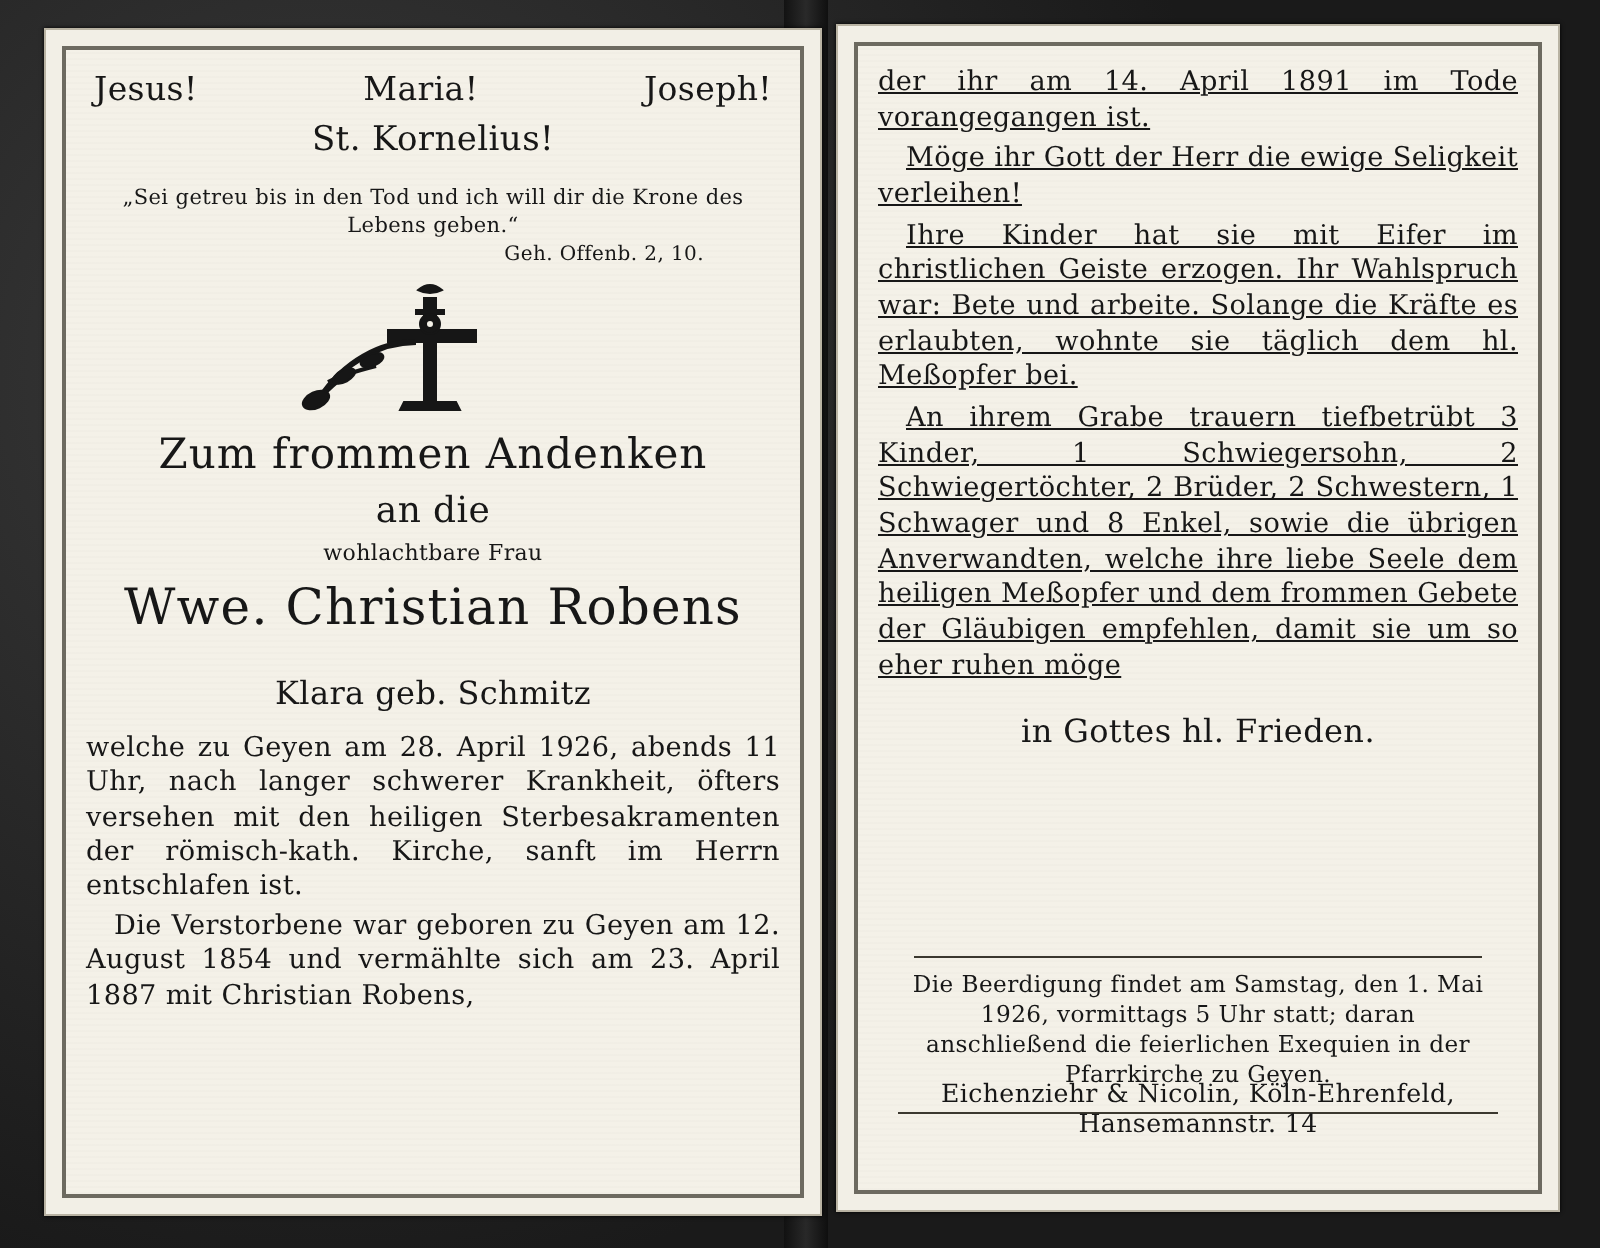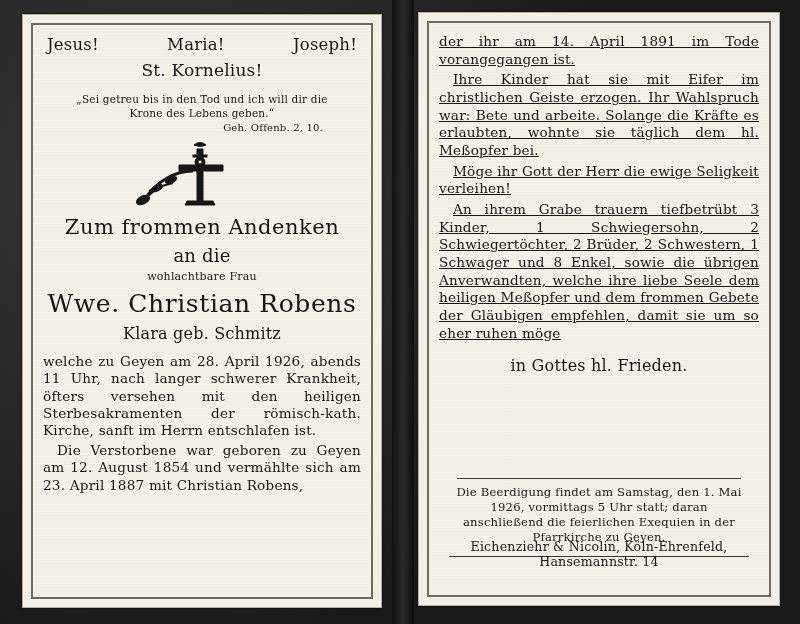--- a/index.html
+++ b/index.html
@@ -28,20 +28,21 @@
     background: #f2efe6;
     border: 1px solid #b9b3a3;
     box-shadow: 0 0 2px #000;
     overflow: hidden;
   }
   .page.left {
     left: 22px;
     top: 14px;
     width: 358px;
     height: 592px;
+    padding-left: 29px;
   }
   .page.right {
     left: 418px;
     top: 12px;
     width: 360px;
     height: 592px;
   }
   .inner {
     position: absolute;
     left: 8px; top: 8px; right: 8px; bottom: 8px;
@@ -118,21 +119,21 @@
   .name {
     text-align: center;
     font-size: 25px;
     margin-top: 6px;
     letter-spacing: 0.6px;
     font-weight: normal;
   }
   .maiden {
     text-align: center;
     font-size: 16px;
-    margin-top: 6px;
+    margin-top: 19px;
   }
   .body-text {
     font-size: 13.6px;
     line-height: 1.28;
     text-align: justify;
     margin-top: 10px;
     hyphens: manual;
   }
   .body-text p { margin: 0; }
   .body-text p + p { margin-top: 2px; text-indent: 14px; }
@@ -258,22 +259,22 @@
       </div>
     </div>
   </div>
 
   <div class="page right">
     <div class="inner">
       <div class="pad">
 
         <div class="rbody fr">
           <p>der ihr am 14. April 1891 im Tode vorangegangen ist.</p>
+          <p>Möge ihr Gott der Herr die ewige Seligkeit verleihen!</p>
           <p>Ihre Kinder hat sie mit Eifer im christlichen Geiste erzogen. Ihr Wahlspruch war: Bete und arbeite. Solange die Kräfte es erlaubten, wohnte sie täglich dem hl. Meßopfer bei.</p>
-          <p>Möge ihr Gott der Herr die ewige Seligkeit verleihen!</p>
           <p>An ihrem Grabe trauern tiefbetrübt 3 Kinder, 1 Schwiegersohn, 2 Schwiegertöchter, 2 Brüder, 2 Schwestern, 1 Schwager und 8 Enkel, sowie die übrigen Anverwandten, welche ihre liebe Seele dem heiligen Meßopfer und dem frommen Gebete der Gläubigen empfehlen, damit sie um so eher ruhen möge</p>
         </div>
 
         <div class="peace fr">in Gottes hl. Frieden.</div>
 
         <hr class="rule rule-top">
 
         <div class="funeral fr">Die Beerdigung findet am Samstag, den 1. Mai 1926, vormittags 5 Uhr statt; daran anschließend die feierlichen Exequien in der Pfarrkirche zu Geyen.</div>
 
         <hr class="rule rule-bottom">

